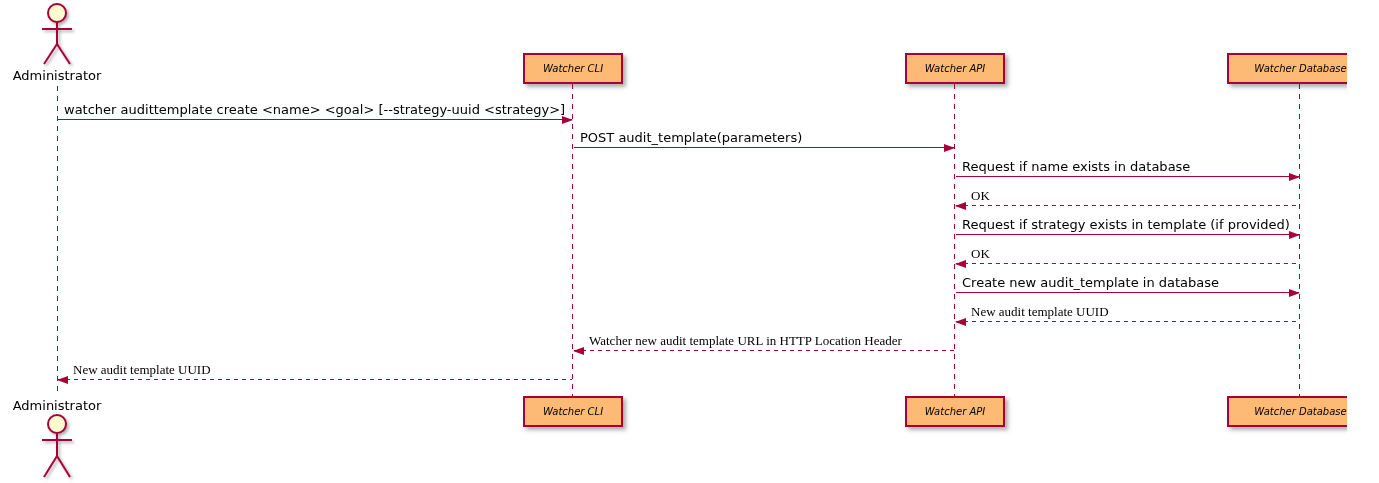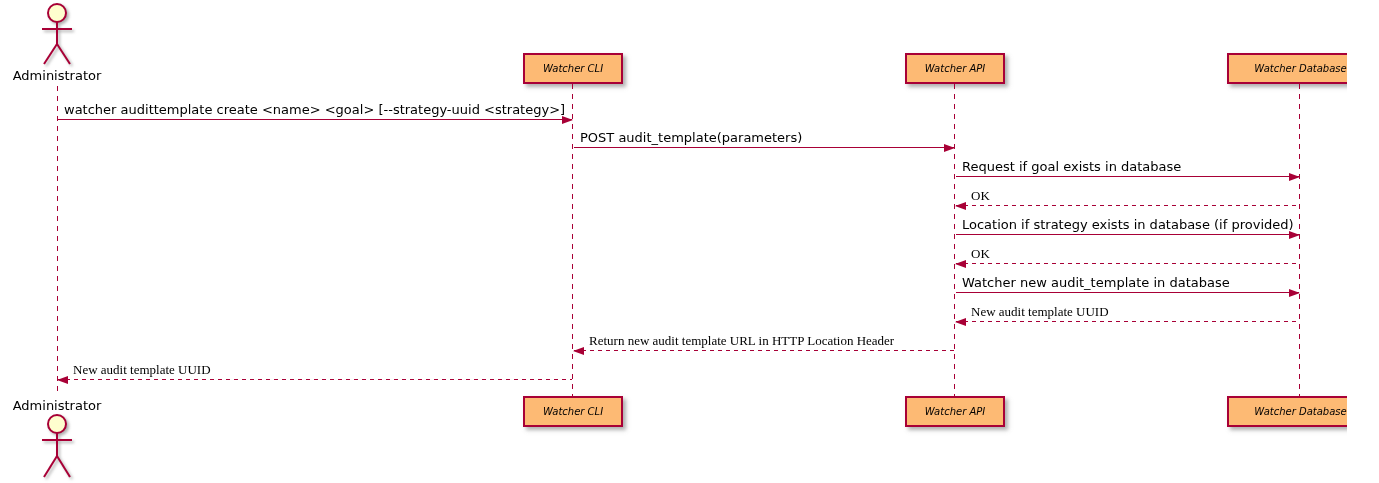--- a/index.html
+++ b/index.html
@@ -83,57 +83,57 @@
     <div class="head"></div>
   </div>
 
   <div class="msg right solid" style="left:573px;top:130px;width:382px;">
     <div class="label">POST audit_template(parameters)</div>
     <div class="line"></div>
     <div class="head"></div>
   </div>
 
   <div class="msg right solid" style="left:955px;top:159px;width:345px;">
-    <div class="label">Request if goal exists in database</div>
+    <div class="label">Request if name exists in database</div>
     <div class="line"></div>
     <div class="head"></div>
   </div>
 
   <div class="msg left dashed" style="left:955px;top:188px;width:345px;">
     <div class="label">OK</div>
     <div class="line"></div>
     <div class="head"></div>
   </div>
 
   <div class="msg right solid" style="left:955px;top:217px;width:345px;">
-    <div class="label">Location if strategy exists in database (if provided)</div>
+    <div class="label">Request if strategy exists in template (if provided)</div>
     <div class="line"></div>
     <div class="head"></div>
   </div>
 
   <div class="msg left dashed" style="left:955px;top:246px;width:345px;">
     <div class="label">OK</div>
     <div class="line"></div>
     <div class="head"></div>
   </div>
 
   <div class="msg right solid" style="left:955px;top:275px;width:345px;">
-    <div class="label">Watcher new audit_template in database</div>
+    <div class="label">Create new audit_template in database</div>
     <div class="line"></div>
     <div class="head"></div>
   </div>
 
   <div class="msg left dashed" style="left:955px;top:304px;width:345px;">
     <div class="label">New audit template UUID</div>
     <div class="line"></div>
     <div class="head"></div>
   </div>
 
   <div class="msg left dashed" style="left:573px;top:333px;width:382px;">
-    <div class="label">Return new audit template URL in HTTP Location Header</div>
+    <div class="label">Watcher new audit template URL in HTTP Location Header</div>
     <div class="line"></div>
     <div class="head"></div>
   </div>
 
   <div class="msg left dashed" style="left:57px;top:362px;width:516px;">
     <div class="label">New audit template UUID</div>
     <div class="line"></div>
     <div class="head"></div>
   </div>
 

